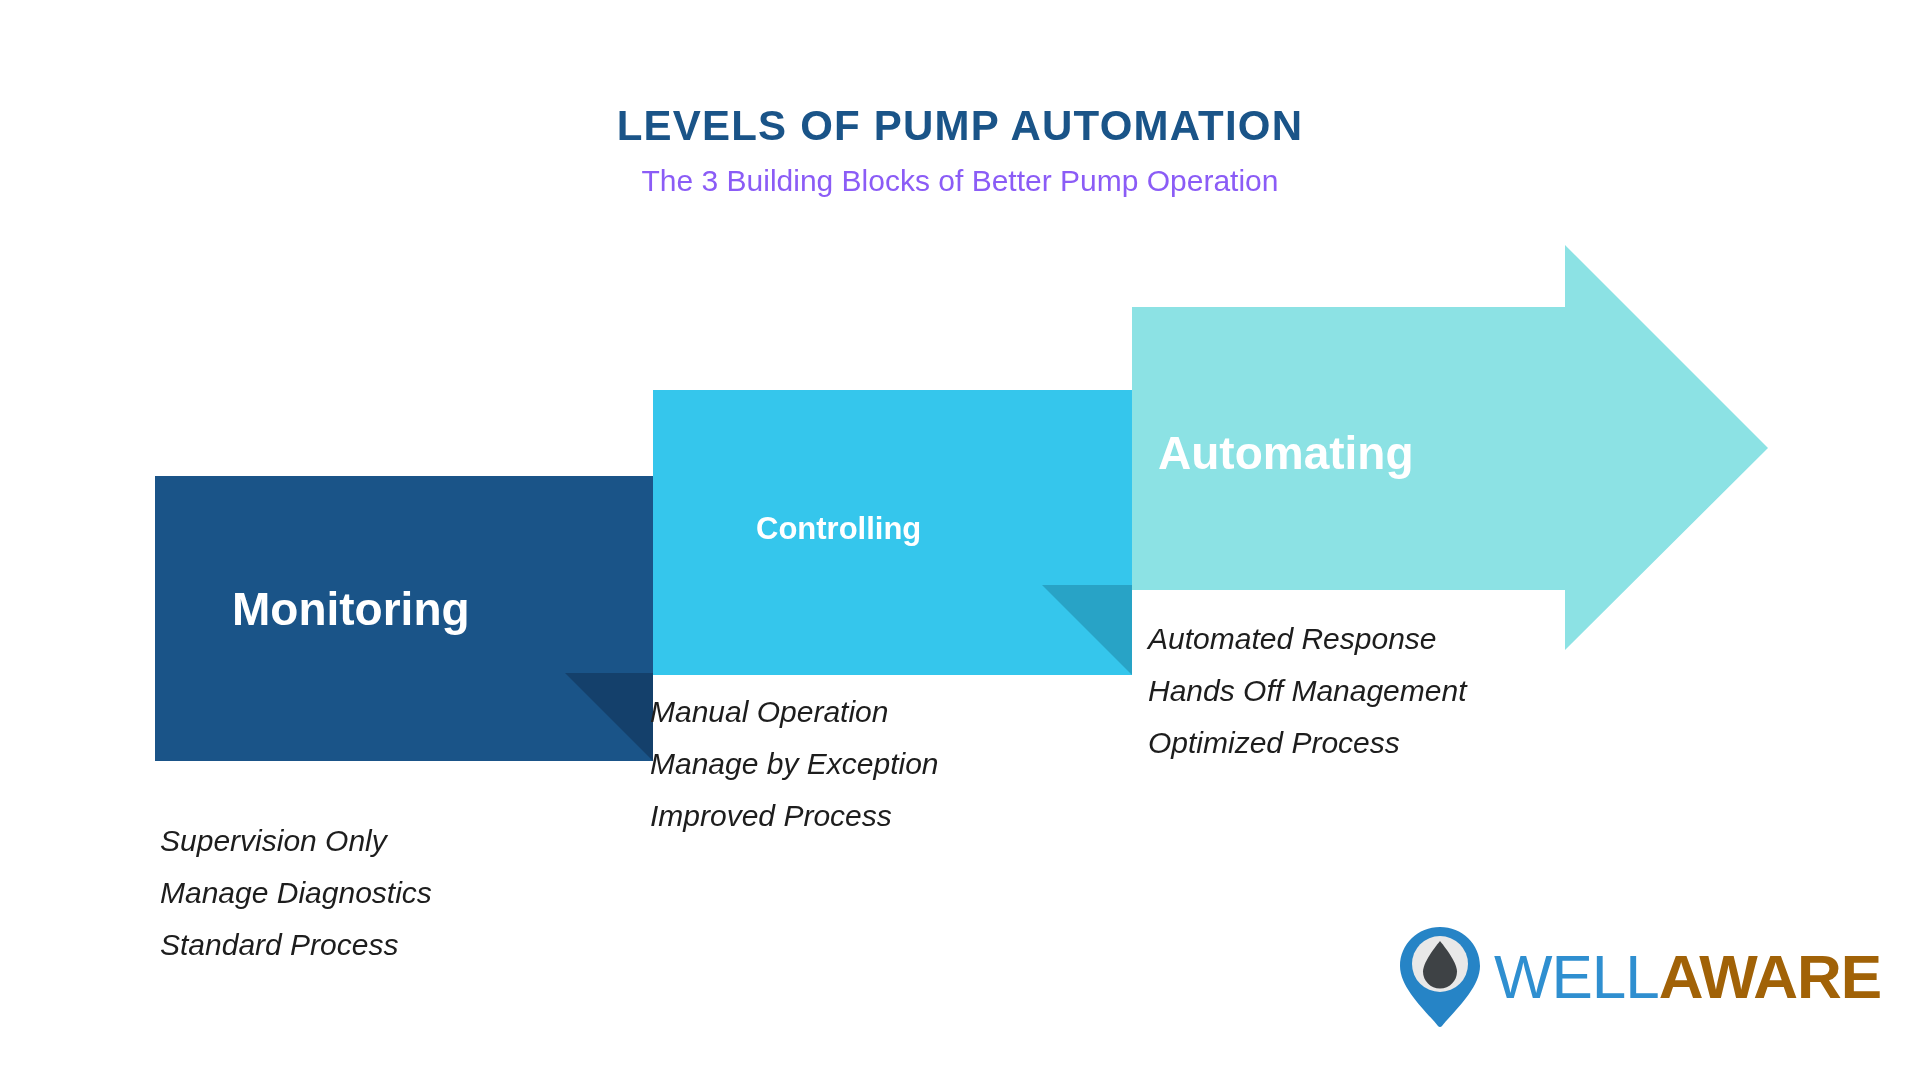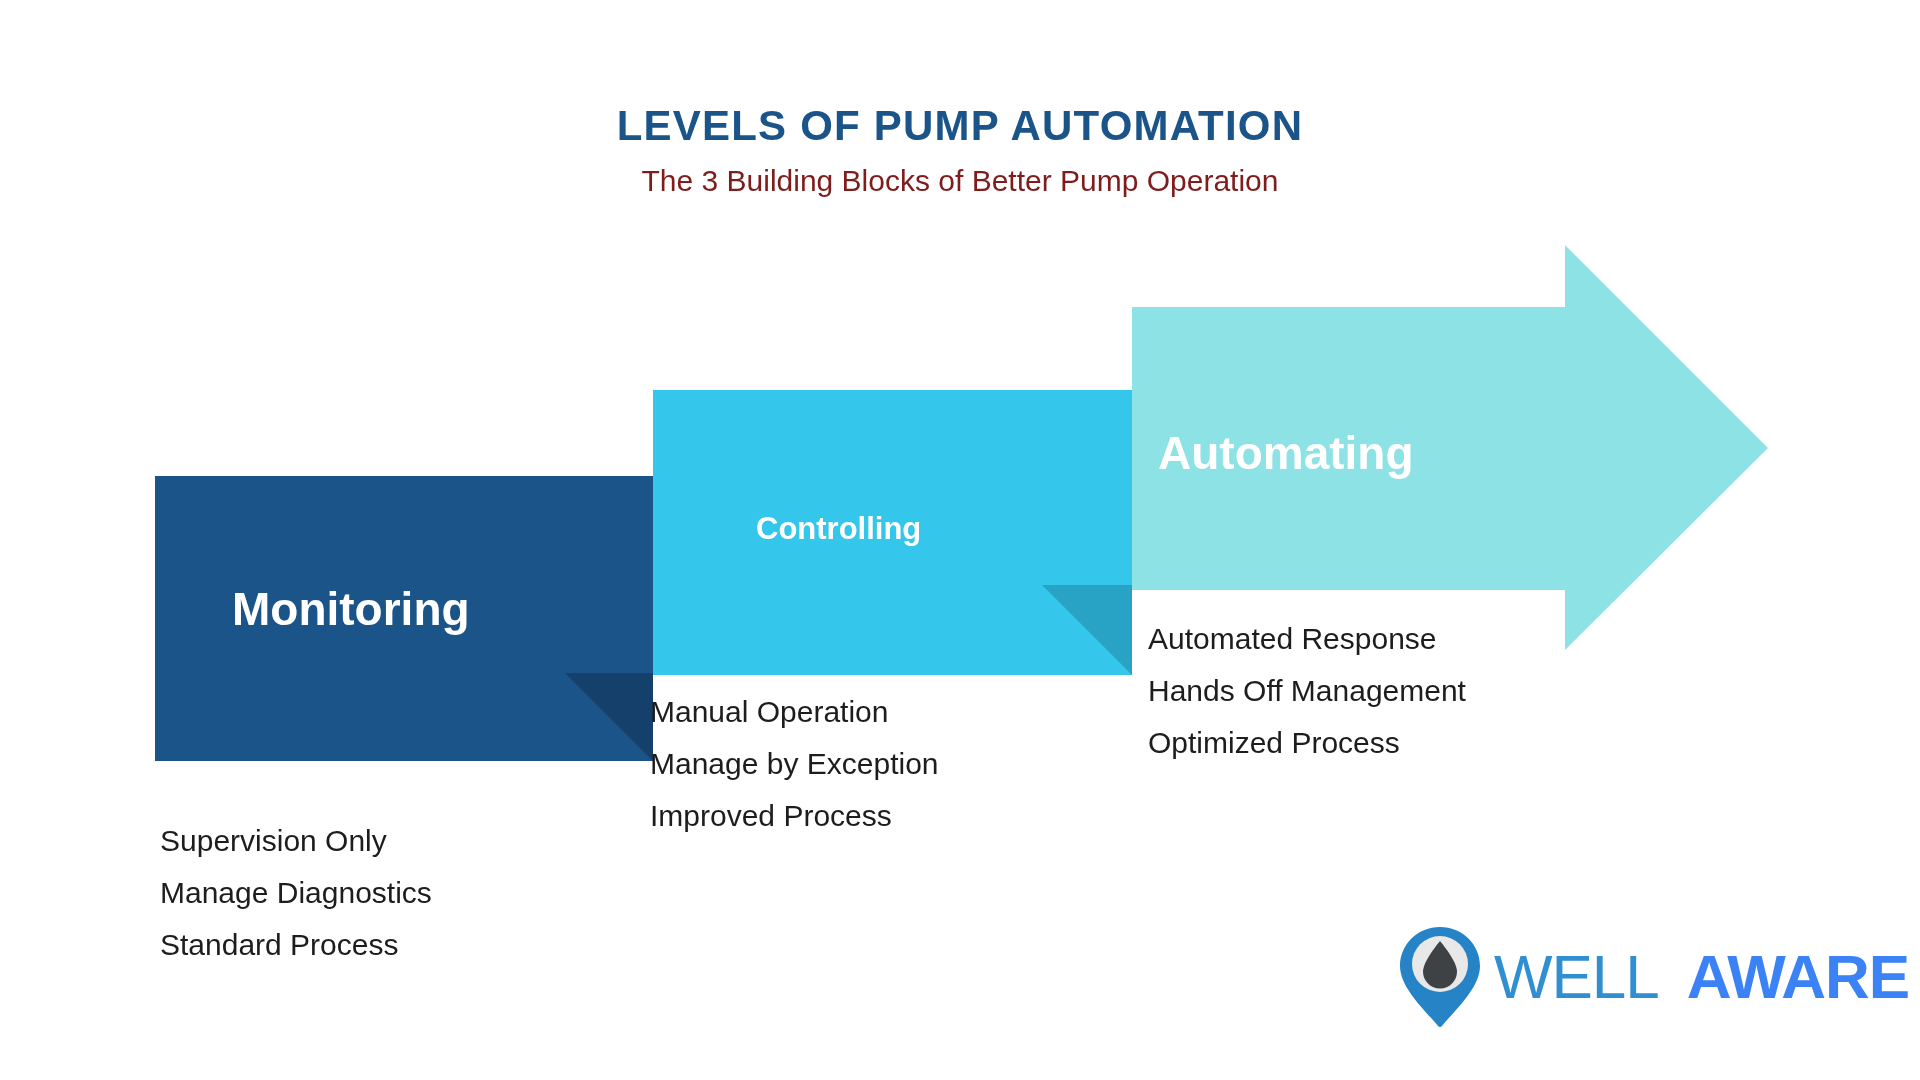--- a/index.html
+++ b/index.html
@@ -33,21 +33,21 @@
     font-size: 42px;
     font-weight: bold;
     color: #1A5488;
     letter-spacing: 1.2px;
     line-height: 1.05;
     margin: 0;
   }
   .subtitle {
     font-size: 30px;
     font-weight: normal;
-    color: #7f1d1d;
+    color: #8b5cf6;
     margin: 16px 0 0 0;
     line-height: 1.1;
   }
 
   
   .stage {
     position: absolute;
     left: 0;
     top: 0;
     width: 1920px;
@@ -90,21 +90,21 @@
   .bullets {
     position: absolute;
     color: #1d1d1d;
     font-size: 30px;
     line-height: 52px;
     white-space: nowrap;
   }
   #bullets-monitoring { left: 160px; top: 815px; }
   #bullets-controlling { left: 650px; top: 686px; }
   #bullets-automating { left: 1148px; top: 613px; }
-  .bullets div { margin: 0; padding: 0; }
+  .bullets div { margin: 0; padding: 0; font-style: italic; }
 
   
   .logo {
     position: absolute;
     left: 1392px;
     top: 922px;
     width: 470px;
     height: 110px;
     display: flex;
     align-items: center;
@@ -115,24 +115,23 @@
     flex: 0 0 auto;
     margin-right: 6px;
   }
   .logo-word {
     font-size: 62px;
     font-weight: bold;
     letter-spacing: -1px;
     line-height: 1;
     display: flex;
     align-items: baseline;
-    gap: 28px;
   }
   .logo-well { color: #2F8FD0; font-weight: normal; }
-  .logo-aware { color: #3b82f6; font-weight: bold; }
+  .logo-aware { color: #a16207; font-weight: bold; }
 </style>
 </head>
 <body>
 
 <div id="canvas">
 
   <div class="header">
     <h1 class="title">LEVELS OF PUMP AUTOMATION</h1>
     <p class="subtitle">The 3 Building Blocks of Better Pump Operation</p>
   </div>

